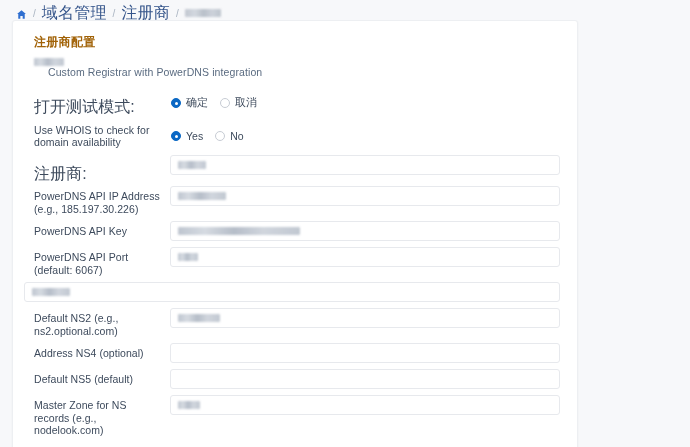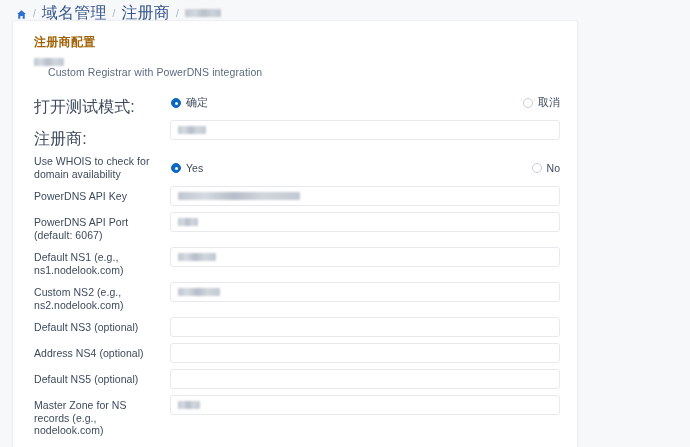--- a/index.html
+++ b/index.html
@@ -134,23 +134,22 @@
     color: #3d4a5c;
     display: flex;
     align-items: center;
     overflow: hidden;
   }
 
   
   .radio-group {
     display: flex;
     align-items: center;
-    gap: 3px;
+    gap: 12px;
     padding-left: 1px;
-    justify-content: space-between;
   }
   .radio-opt {
     display: flex;
     align-items: center;
     gap: 5px;
     font-size: 10.5px;
     color: #3d4a5c;
   }
   .radio-opt.cn { font-size: 11px; }
   .rdo {
@@ -212,100 +211,99 @@
               <span class="rdo on"></span>
               <span>确定</span>
             </label>
             <label class="radio-opt cn">
               <span class="rdo"></span>
               <span>取消</span>
             </label>
           </div>
         </div>
       </div>
-      <div class="form-row">
-        <div class="f-label cn">注册商:</div>
-        <div class="f-control">
-          <div class="inp">
-            <span class="redact" style="width: 28px;"></span>
-          </div>
-        </div>
-      </div>
       <div class="form-row radio-row">
         <div class="f-label">Use WHOIS to check for domain availability</div>
         <div class="f-control">
           <div class="radio-group">
             <label class="radio-opt">
               <span class="rdo on"></span>
               <span>Yes</span>
             </label>
             <label class="radio-opt">
               <span class="rdo"></span>
               <span>No</span>
             </label>
           </div>
         </div>
       </div>
       <div class="form-row">
+        <div class="f-label cn">注册商:</div>
+        <div class="f-control">
+          <div class="inp">
+            <span class="redact" style="width: 28px;"></span>
+          </div>
+        </div>
+      </div>
+      <div class="form-row">
+        <div class="f-label">PowerDNS API IP Address (e.g., 185.197.30.226)</div>
+        <div class="f-control">
+          <div class="inp">
+            <span class="redact" style="width: 48px;"></span>
+          </div>
+        </div>
+      </div>
+      <div class="form-row">
         <div class="f-label">PowerDNS API Key</div>
         <div class="f-control">
           <div class="inp">
             <span class="redact" style="width: 122px;"></span>
           </div>
         </div>
       </div>
       <div class="form-row">
         <div class="f-label">PowerDNS API Port (default: 6067)</div>
         <div class="f-control">
           <div class="inp">
             <span class="redact" style="width: 20px;"></span>
           </div>
         </div>
       </div>
       <div class="form-row">
-        <div class="f-label">Default NS1 (e.g., ns1.nodelook.com)</div>
         <div class="f-control">
           <div class="inp">
             <span class="redact" style="width: 38px;"></span>
           </div>
         </div>
       </div>
       <div class="form-row">
-        <div class="f-label">Custom NS2 (e.g., ns2.nodelook.com)</div>
+        <div class="f-label">Default NS2 (e.g., ns2.optional.com)</div>
         <div class="f-control">
           <div class="inp">
             <span class="redact" style="width: 42px;"></span>
           </div>
         </div>
       </div>
       <div class="form-row">
-        <div class="f-label">Default NS3 (optional)</div>
+        <div class="f-label">Address NS4 (optional)</div>
         <div class="f-control">
           <div class="inp">
             <span></span>
           </div>
         </div>
       </div>
       <div class="form-row">
-        <div class="f-label">Address NS4 (optional)</div>
+        <div class="f-label">Default NS5 (default)</div>
         <div class="f-control">
           <div class="inp">
             <span></span>
           </div>
         </div>
       </div>
       <div class="form-row">
-        <div class="f-label">Default NS5 (optional)</div>
-        <div class="f-control">
-          <div class="inp">
-            <span></span>
-          </div>
-        </div>
-      </div>
-      <div class="form-row">
         <div class="f-label">Master Zone for NS records (e.g., nodelook.com)</div>
         <div class="f-control">
           <div class="inp">
             <span class="redact" style="width: 22px;"></span>
           </div>
         </div>
       </div>
     </div>
 
 </div>

